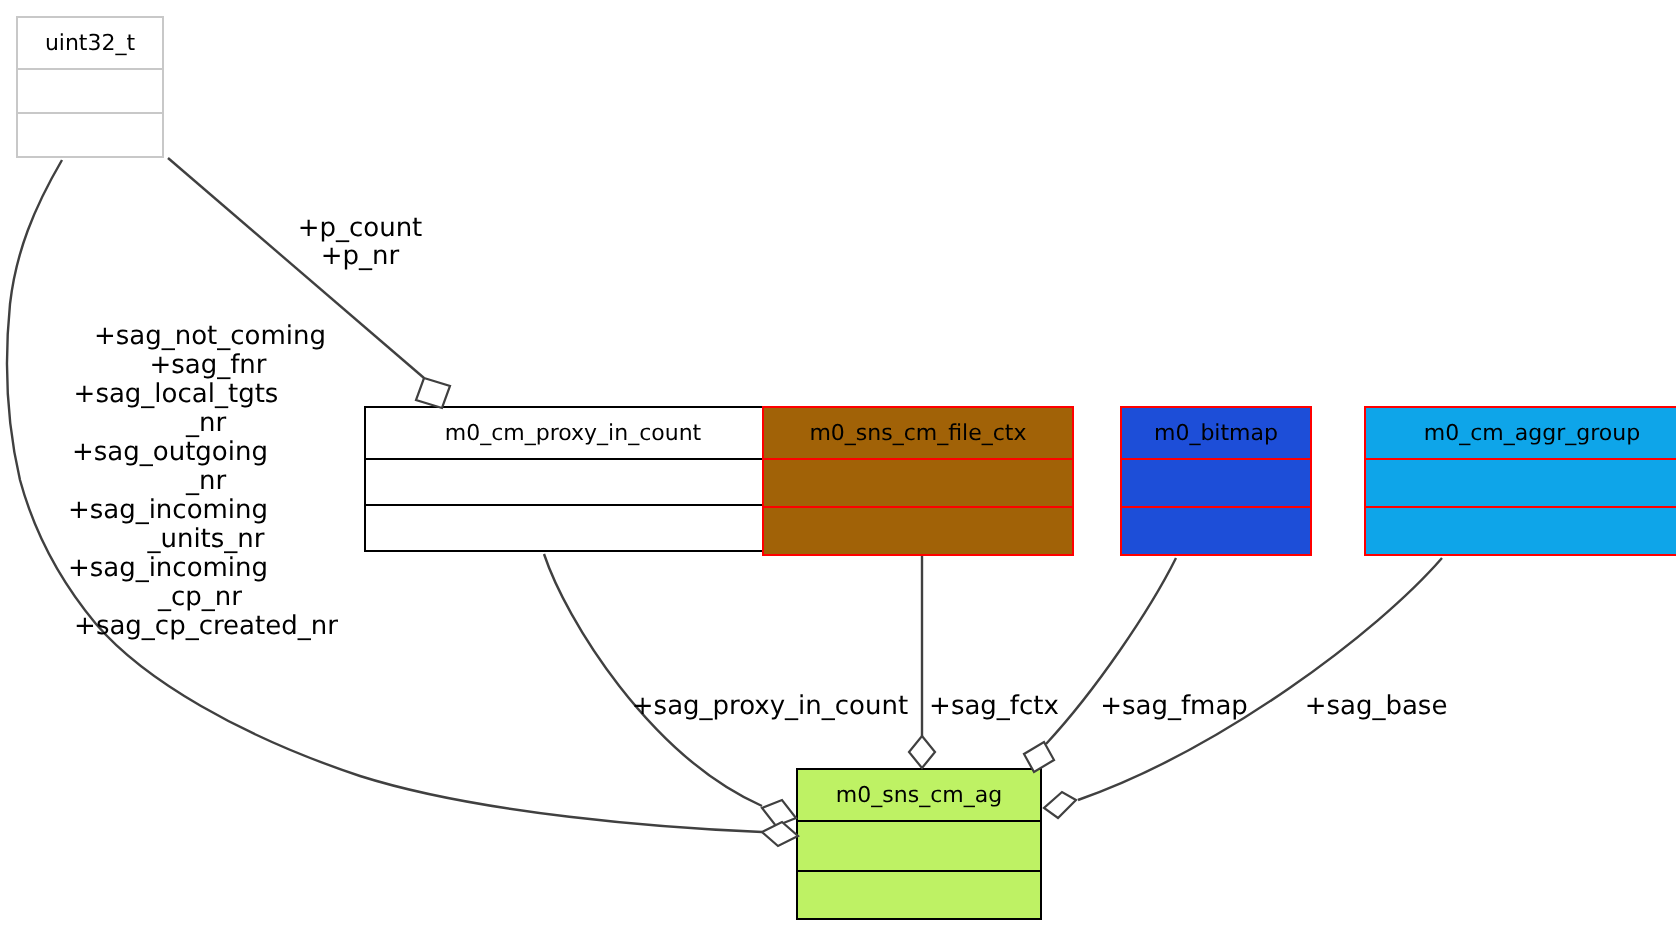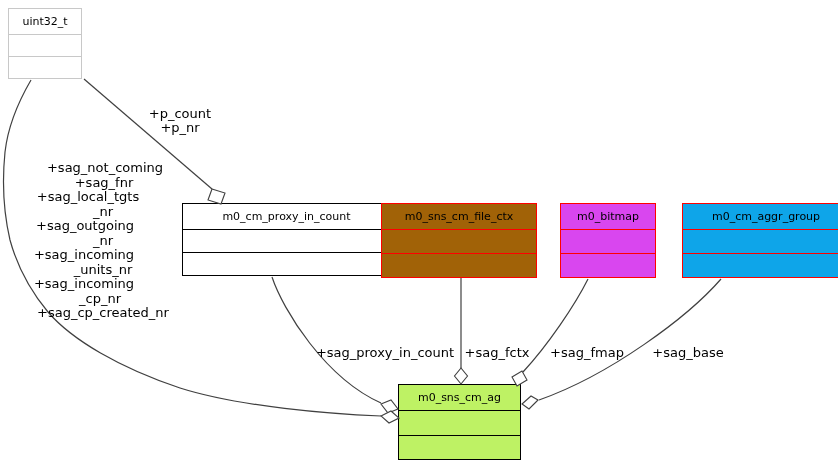--- a/index.html
+++ b/index.html
@@ -38,21 +38,21 @@
     <div class="uml-mid" style="border-bottom-color: rgb(0, 0, 0);"></div>
     <div class="uml-bot"></div>
   </div>
 
   <div class="uml-node" style="left: 381px; top: 203px; width: 156px; height: 75px; border-color: rgb(255, 0, 0); background-color: #a16207;">
     <div class="uml-title" style="border-bottom-color: rgb(255, 0, 0);">m0_sns_cm_file_ctx</div>
     <div class="uml-mid" style="border-bottom-color: rgb(255, 0, 0);"></div>
     <div class="uml-bot"></div>
   </div>
 
-  <div class="uml-node" style="left: 560px; top: 203px; width: 96px; height: 75px; border-color: rgb(255, 0, 0); background-color: #d946ef;">
+  <div class="uml-node" style="left: 560px; top: 203px; width: 96px; height: 75px; border-color: rgb(255, 0, 0); background-color: #1d4ed8;">
     <div class="uml-title" style="border-bottom-color: rgb(255, 0, 0);">m0_bitmap</div>
     <div class="uml-mid" style="border-bottom-color: rgb(255, 0, 0);"></div>
     <div class="uml-bot"></div>
   </div>
 
   <div class="uml-node" style="left: 682px; top: 203px; width: 168px; height: 75px; border-color: rgb(255, 0, 0); background-color: #0ea5e9;">
     <div class="uml-title" style="border-bottom-color: rgb(255, 0, 0);">m0_cm_aggr_group</div>
     <div class="uml-mid" style="border-bottom-color: rgb(255, 0, 0);"></div>
     <div class="uml-bot"></div>
   </div>

